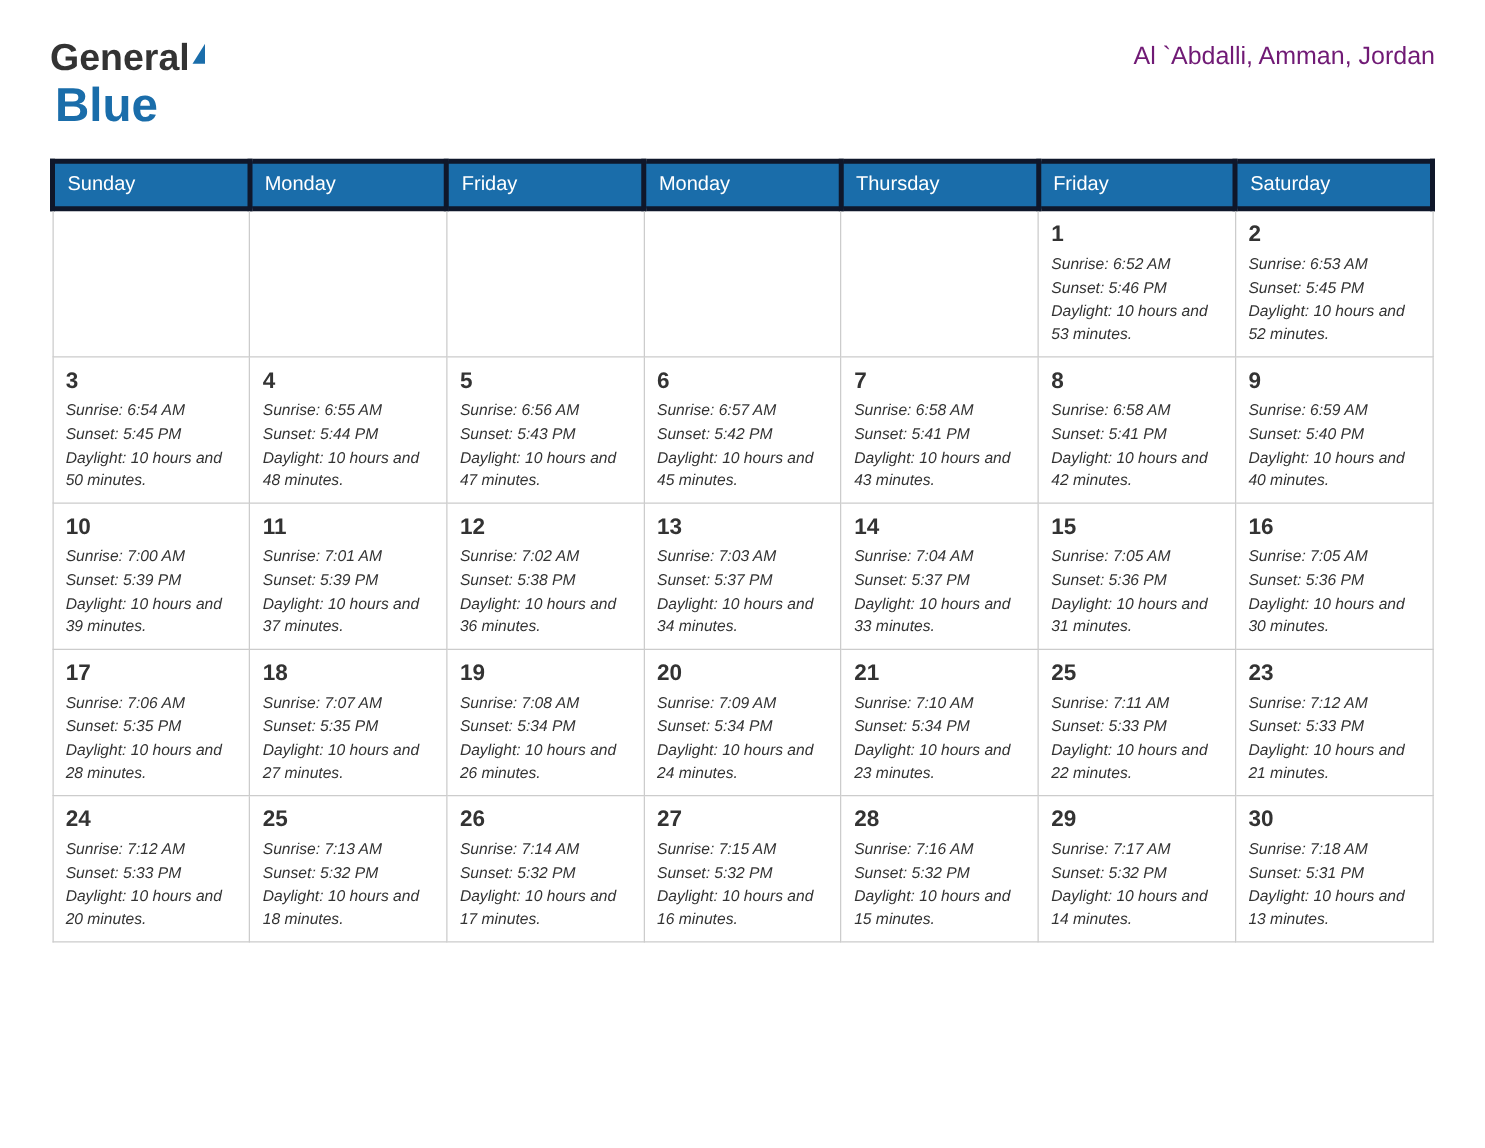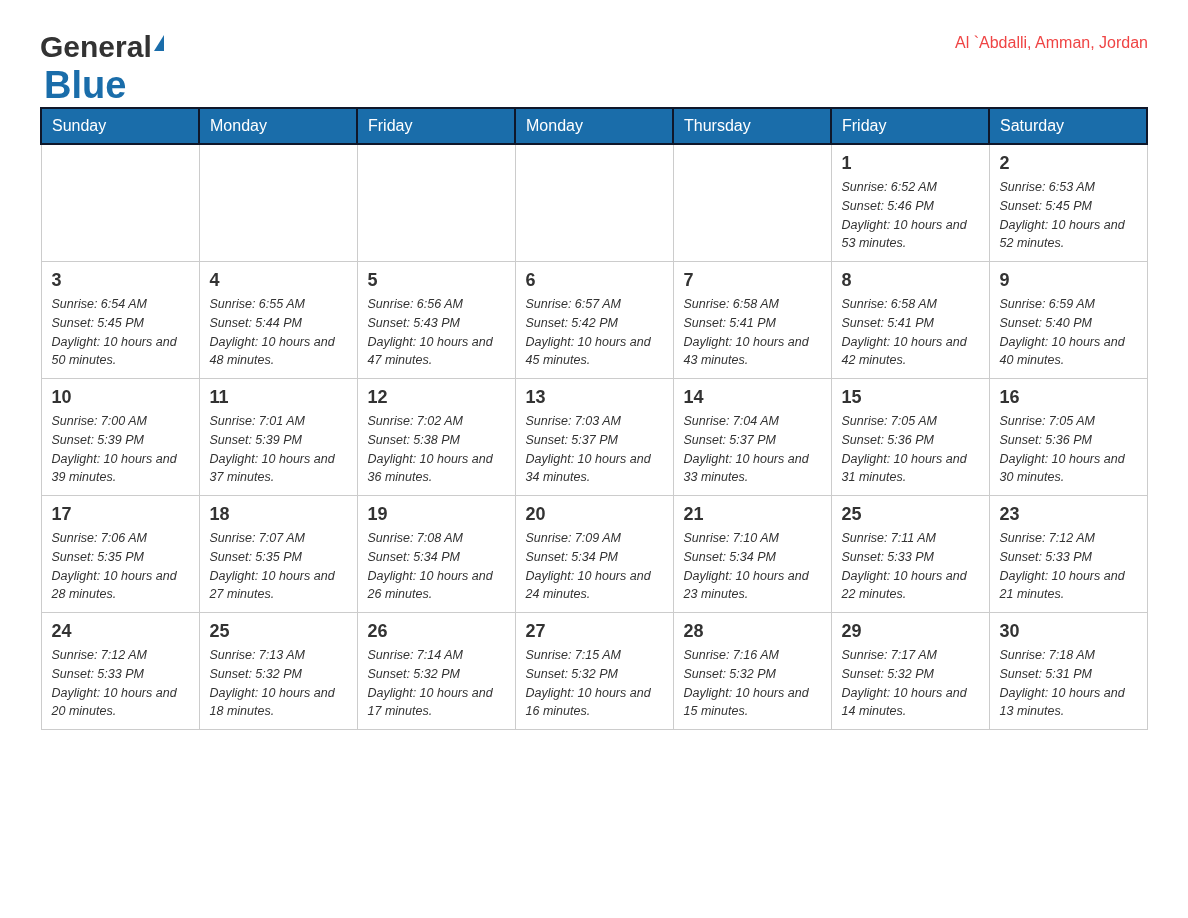--- a/index.html
+++ b/index.html
@@ -7,20 +7,21 @@
       font-family: Arial, sans-serif;
       background: #fff;
       padding: 30px 40px;
       width: 1188px;
       min-height: 918px;
     }
     .header {
       display: flex;
       justify-content: space-between;
       align-items: flex-start;
+      margin-bottom: 20px;
     }
     .logo {
       display: flex;
       flex-direction: column;
       align-items: flex-start;
     }
     .logo-triangle {
       display: inline-block;
       width: 0;
       height: 0;
@@ -39,36 +40,36 @@
     .title-section {
       text-align: right;
     }
     .calendar-title {
       font-size: 52px;
       font-weight: normal;
       color: #222;
       line-height: 1.1;
     }
     .calendar-subtitle {
-      font-size: 16px;
-      color: #ef4444;
+      font-size: 20px;
+      color: #701a75;
       margin-top: 4px;
     }
     .calendar {
       width: 100%;
       border-collapse: collapse;
     }
     .calendar th {
       background: #1a6daa;
       color: #fff;
       font-size: 16px;
       font-weight: normal;
       padding: 8px 10px;
       text-align: left;
-      border: 2px solid #0f172a;
+      border: 4px solid #0f172a;
     }
     .calendar td {
       border: 1px solid #ccc;
       vertical-align: top;
       padding: 8px 10px;
       width: 14.28%;
       min-height: 110px;
       font-size: 13px;
       color: #333;
     }

